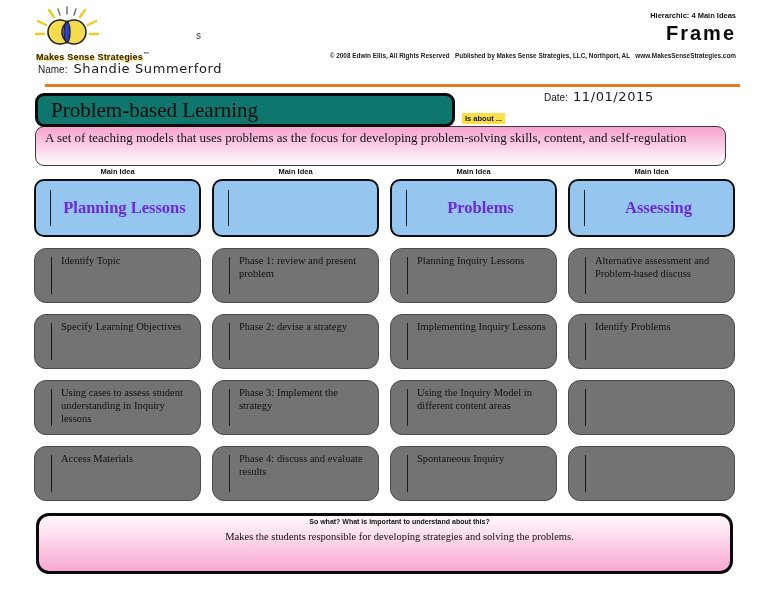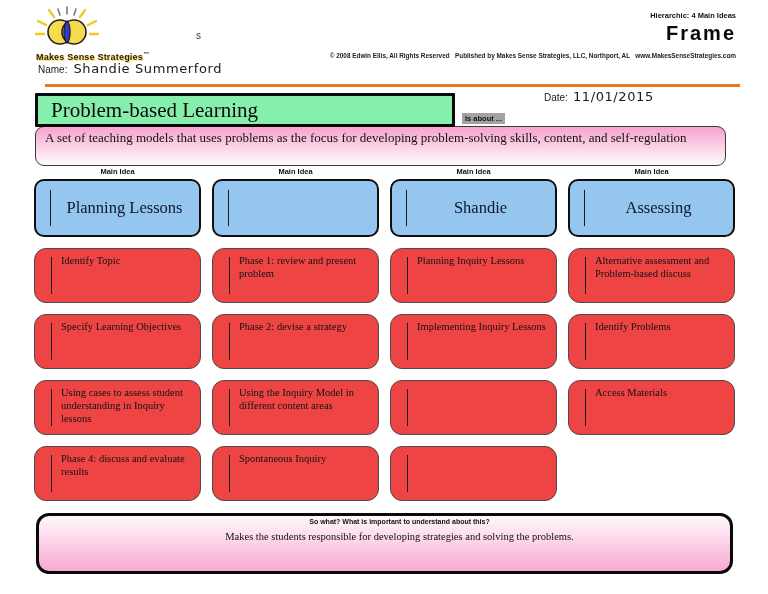--- a/index.html
+++ b/index.html
@@ -19,41 +19,41 @@
   #name-row { left:38px; top:61px; font-size:10px; color:#222; }
   #name-value { font-family:"DejaVu Sans", sans-serif; font-size:13px; letter-spacing:0.6px; margin-left:6px; color:#1a1a1a; }
   #hierarchic { right:32px; top:11px; font-size:7.5px; font-weight:bold; color:#111; }
   #frame-title { right:32px; top:22px; font-size:20px; font-weight:bold; letter-spacing:2px; color:#0a0a0a; }
   #copyright { right:32px; top:52px; font-size:6.4px; font-weight:bold; color:#222; white-space:pre; }
   #date-row { left:544px; top:61px; font-size:10px; color:#222;margin-top:28px; }
   #date-value { font-family:"DejaVu Sans", sans-serif; font-size:13px; letter-spacing:0.6px; margin-left:5px; color:#1a1a1a; }
   #orange-rule { left:45px; top:84px; width:695px; height:3px; background:#e8791f; }
 
   
-  #title-box { left:35px; top:93px; width:420px; height:34px; background:#86efac;
-    border:3px solid #0a0a0a; border-radius:1px; display:flex; align-items:center;
+  #title-box { left:35px; top:93px; width:420px; height:34px; background:#0f766e;
+    border:3px solid #0a0a0a; border-radius:9px; display:flex; align-items:center;
     padding-left:13px; z-index:3; }
   #title-text { font-family:"Liberation Serif", serif; font-size:21px; color:#0a0a0a; }
-  #is-about { left:462px; top:113px; font-size:7.5px; font-weight:bold; color:#111; z-index:3; background:#a3a3a3; padding:1px 3px; }
+  #is-about { left:462px; top:113px; font-size:7.5px; font-weight:bold; color:#111; z-index:3; background:#fde047; padding:1px 3px; }
   #desc-box { left:35px; top:126px; width:691px; height:40px;
     background:linear-gradient(#f7a3ce, #fefcfe);
     border:1.5px solid #3a3a3a; border-radius:9px; padding:2px 9px; z-index:1; }
   #desc-text { font-family:"Liberation Serif", serif; font-size:13px; line-height:1.35; color:#111; }
 
   
   #grid { left:34px; top:167px; width:701px; display:grid;
     grid-template-columns:repeat(4, 1fr); grid-template-rows:70px 55px 55px 55px 55px;
     column-gap:11px; row-gap:11px; }
   .col-head { display:flex; flex-direction:column; }
   .mi-label { text-align:center; font-size:7.5px; font-weight:bold; color:#111; height:12px; }
   .mi-box { position:relative; flex:1; background:#95c6ef; border:2px solid #0f0f0f; border-radius:10px;
     display:flex; align-items:center; justify-content:center; text-align:center;
-    font-family:"Liberation Serif", serif; font-weight:normal; font-size:16.5px; line-height:1.45;
-    color:#0f172a; padding:0 10px 0 24px; }
-  .cell { position:relative; background:#ef4444; border:1.5px solid #4b4b4b; border-radius:12px;
+    font-family:"Liberation Serif", serif; font-weight:bold; font-size:16.5px; line-height:1.45;
+    color:#6d28d9; padding:0 10px 0 24px; }
+  .cell { position:relative; background:#737373; border:1.5px solid #4b4b4b; border-radius:12px;
     padding:5px 8px 4px 26px; font-family:"Liberation Serif", serif; font-size:10.5px;
     line-height:1.25; color:#111; overflow:hidden; }
   .vline { position:absolute; left:16px; top:8px; bottom:8px; width:1px; background:#1a1a1a; }
   .mi-box .vline { left:14px; top:9px; bottom:9px; }
 
   
   #sowhat-box { left:36px; top:513px; width:697px; height:61px;
     background:linear-gradient(#fef6fa 4%, #f9a8d2);
     border:3px solid #0a0a0a; border-radius:13px; display:flex; flex-direction:column;
     align-items:center;padding-left:30px; }
@@ -118,21 +118,21 @@
     <div class="col-head">
       <div class="mi-label">Main Idea</div>
       <div class="mi-box">
           <span class="vline"></span>
         </div>
     </div>
     <div class="col-head">
       <div class="mi-label">Main Idea</div>
       <div class="mi-box">
           <span class="vline"></span>
-          <span>Shandie</span>
+          <span>Problems</span>
         </div>
     </div>
     <div class="col-head">
       <div class="mi-label">Main Idea</div>
       <div class="mi-box">
           <span class="vline"></span>
           <span>Assessing</span>
         </div>
     </div>
 
@@ -140,20 +140,21 @@
     <div class="cell"><span class="vline"></span><span>Phase 1: review and present problem</span></div>
     <div class="cell"><span class="vline"></span><span>Planning Inquiry Lessons</span></div>
     <div class="cell"><span class="vline"></span><span>Alternative assessment and Problem-based discuss</span></div>
 
     <div class="cell"><span class="vline"></span><span>Specify Learning Objectives</span></div>
     <div class="cell"><span class="vline"></span><span>Phase 2: devise a strategy</span></div>
     <div class="cell"><span class="vline"></span><span>Implementing Inquiry Lessons</span></div>
     <div class="cell"><span class="vline"></span><span>Identify Problems</span></div>
 
     <div class="cell"><span class="vline"></span><span>Using cases to assess student understanding in Inquiry lessons</span></div>
+    <div class="cell"><span class="vline"></span><span>Phase 3: Implement the strategy</span></div>
     <div class="cell"><span class="vline"></span><span>Using the Inquiry Model in different content areas</span></div>
     <div class="cell"><span class="vline"></span><span></span></div>
 
     <div class="cell"><span class="vline"></span><span>Access Materials</span></div>
     <div class="cell"><span class="vline"></span><span>Phase 4: discuss and evaluate results</span></div>
     <div class="cell"><span class="vline"></span><span>Spontaneous Inquiry</span></div>
     <div class="cell"><span class="vline"></span><span></span></div>
   </div>
 
   <div id="sowhat-box" class="abs">

